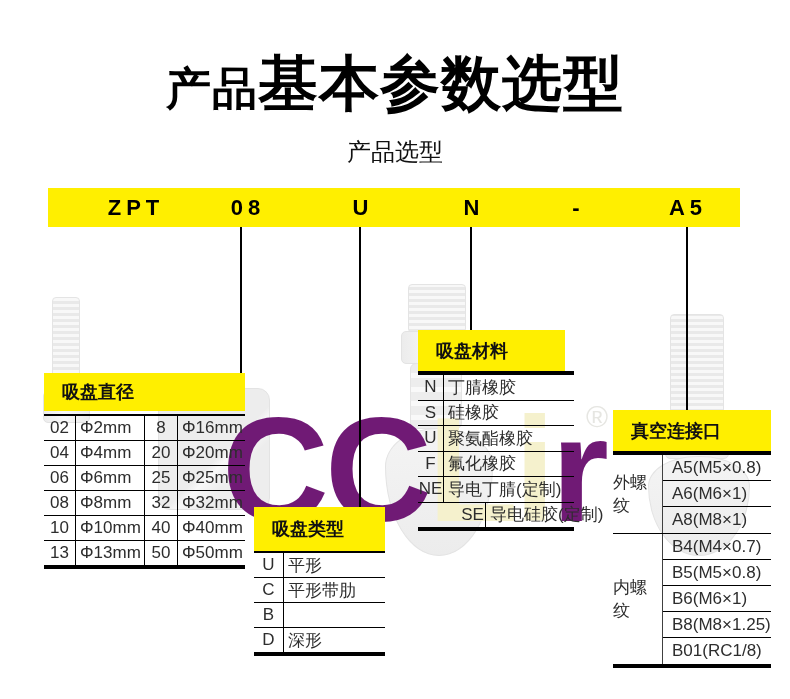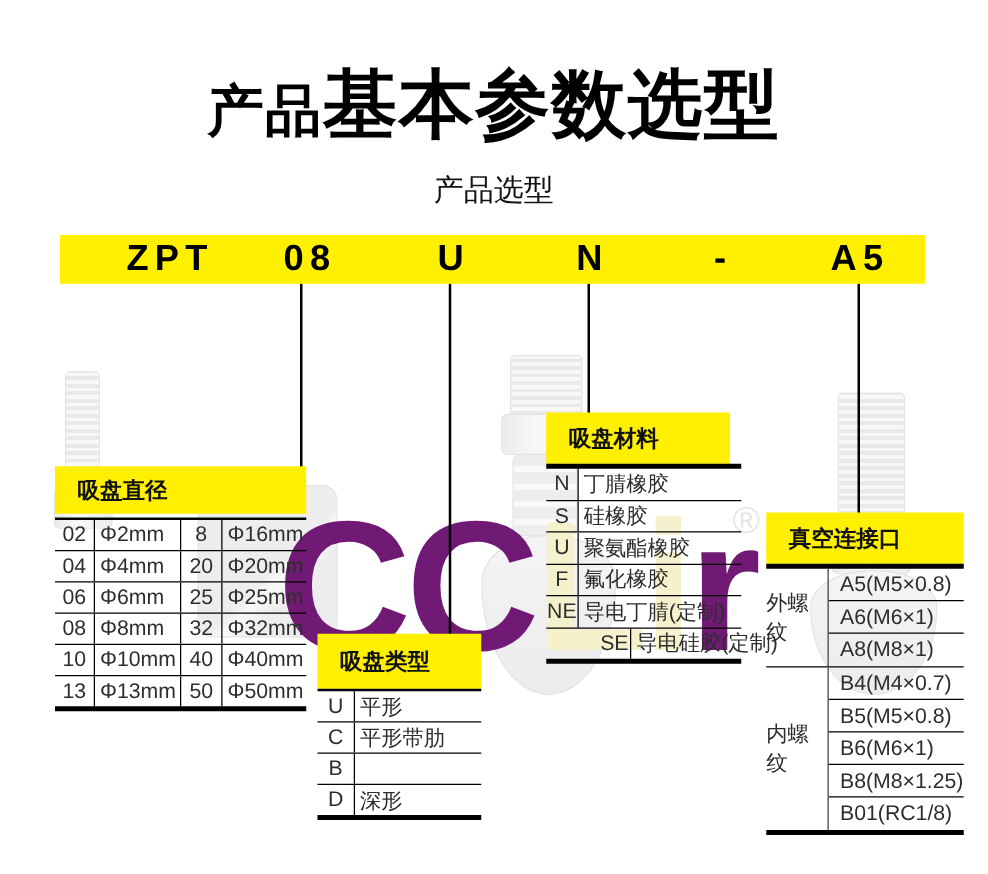--- a/index.html
+++ b/index.html
@@ -24,21 +24,21 @@
   .wm-yellow{color:#f5f1cd;margin-top:10px;}
   .wm-reg{position:absolute;left:586px;top:400px;z-index:1;font-size:30px;font-weight:400;color:#e6e6e2;}
   
   .title{position:absolute;left:0;top:46px;width:790px;text-align:center;z-index:3;line-height:76px;white-space:nowrap;}
   .title .t-light{font-size:45px;font-weight:700;letter-spacing:1px;}
   .title .t-heavy{font-size:60px;font-weight:900;letter-spacing:1px;}
   .subtitle{position:absolute;left:0;top:136px;width:790px;text-align:center;font-size:24px;font-weight:400;color:#111;z-index:3;}
   
   .code-bar{position:absolute;left:48px;top:188px;width:692px;height:39px;background:var(--yellow);z-index:3;}
   .code-seg{position:absolute;top:0;height:57px;line-height:39px;transform:translateX(-50%);
-    font-size:29px;font-weight:700;letter-spacing:5px;white-space:nowrap;}
+    font-size:22px;font-weight:700;letter-spacing:5px;white-space:nowrap;}
   .seg-0{left:88px;}.seg-1{left:200px;}.seg-2{left:315px;}.seg-3{left:426px;}.seg-4{left:528px;letter-spacing:0;}.seg-5{left:640px;}
   
   .conn{position:absolute;width:2px;background:#000;z-index:2;}
   .conn-1{left:240px;top:227px;height:148px;}
   .conn-2{left:359px;top:227px;height:281px;}
   .conn-3{left:470px;top:227px;height:104px;}
   .conn-4{left:686px;top:227px;height:184px;}
   
   .tbl{position:absolute;z-index:3;font-size:17px;color:#2d2d2d;}
   .tbl-header{background:var(--yellow);color:#111;font-weight:600;font-size:18px;
@@ -54,21 +54,21 @@
   .d-row:last-child{border-bottom:none;}
   .d-row .b{border-right:1px solid #000;}
   
   .typet{left:254px;top:507px;width:131px;}
   .typet .tbl-header{width:131px;height:44px;}
   .typet .tbl-body{border-top:2px solid #000;border-bottom:4px solid #000;}
   .t-row{display:grid;grid-template-columns:30px 101px;height:24px;border-bottom:1px solid #000;}
   .t-row:last-child{border-bottom:none;}
   .t-row .b{border-right:1px solid #000;}
   
-  .material{left:437px;top:330px;width:156px;}
+  .material{left:418px;top:330px;width:156px;}
   .material .tbl-header{width:147px;height:41px;}
   .material .tbl-body{border-bottom:4px solid #000;}
   .m-row{display:grid;grid-template-columns:26px 130px;height:24.5px;border-bottom:1px solid #000;}
   .m-row:last-child{border-bottom:none;margin-left:42px;}
   .m-row .b{border-right:1px solid #000;}
   
   .portt{left:613px;top:410px;width:158px;}
   .portt .tbl-header{width:158px;height:41px;}
   .pt-body{border-bottom:4px solid #000;}
   .pt-group{display:flex;}

